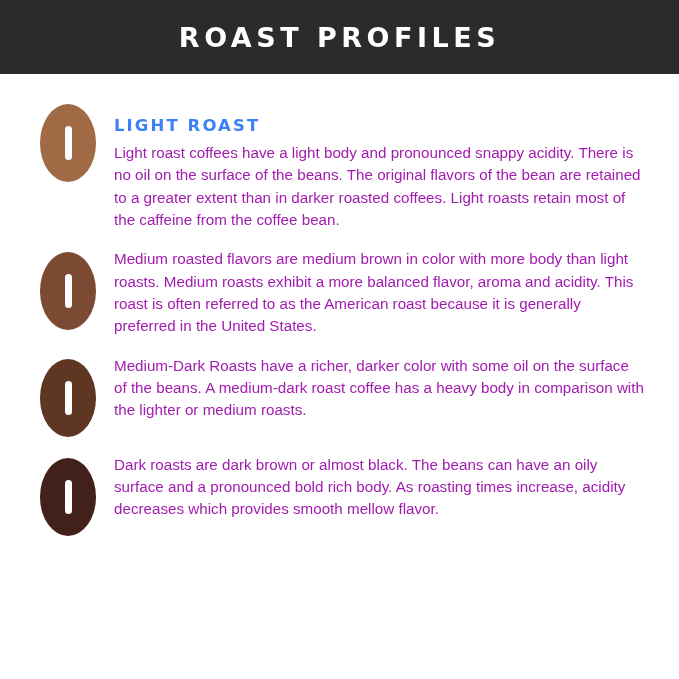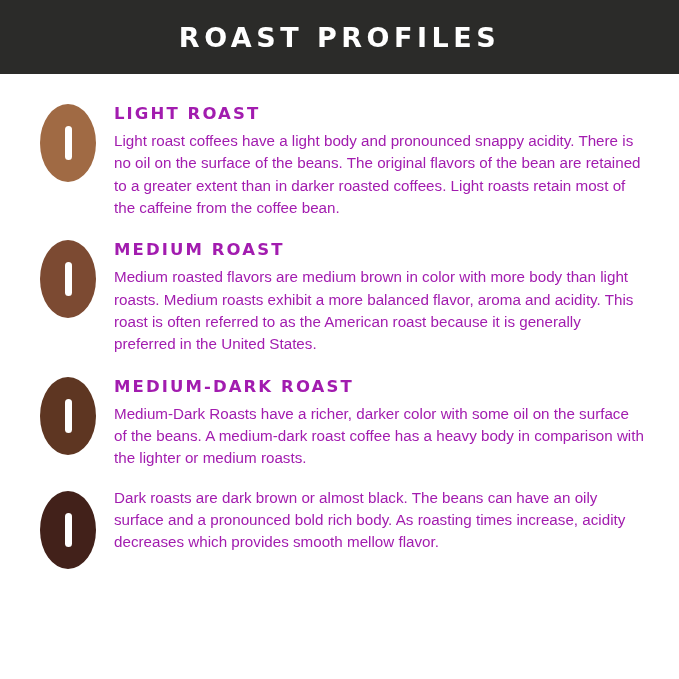--- a/index.html
+++ b/index.html
@@ -70,23 +70,23 @@
   }
   .text-cell {
     flex: 1 1 auto;
     padding-right: 12px;
   }
   .roast-name {
     font-family: "DejaVu Sans", sans-serif;
     font-size: 16.5px;
     font-weight: bold;
     letter-spacing: 2.1px;
-    color: #a21caf;
+    color: #3b82f6;
     text-transform: uppercase;
-    margin: 4px 0 7px 0;
+    margin: 16px 0 7px 0;
   }
   .roast-desc {
     font-family: "Liberation Sans", sans-serif;
     font-size: 15.2px;
     line-height: 1.47;
     color: #a21caf;
     margin: 0;
   }
 </style>
 </head>
@@ -112,33 +112,31 @@
       </div>
     </div>
 
     <div class="row">
       <div class="bean-cell">
         <div class="bean" style="background:#7c4a32;">
           <div class="crease"></div>
         </div>
       </div>
       <div class="text-cell">
-        <p class="roast-name">MEDIUM ROAST</p>
         <p class="roast-desc">Medium roasted flavors are medium brown in color with more body than light roasts. Medium roasts exhibit a more balanced flavor, aroma and acidity.  This roast is often referred to as the American roast because it is generally preferred in the United States.</p>
       </div>
     </div>
 
     <div class="row">
       <div class="bean-cell">
         <div class="bean" style="background:#5e3622;">
           <div class="crease"></div>
         </div>
       </div>
       <div class="text-cell">
-        <p class="roast-name">MEDIUM-DARK ROAST</p>
         <p class="roast-desc">Medium-Dark Roasts have a richer, darker color with some oil on the surface of the beans. A medium-dark roast coffee has a heavy body in comparison with the lighter or medium roasts.</p>
       </div>
     </div>
 
     <div class="row">
       <div class="bean-cell">
         <div class="bean" style="background:#42211a;">
           <div class="crease"></div>
         </div>
       </div>

